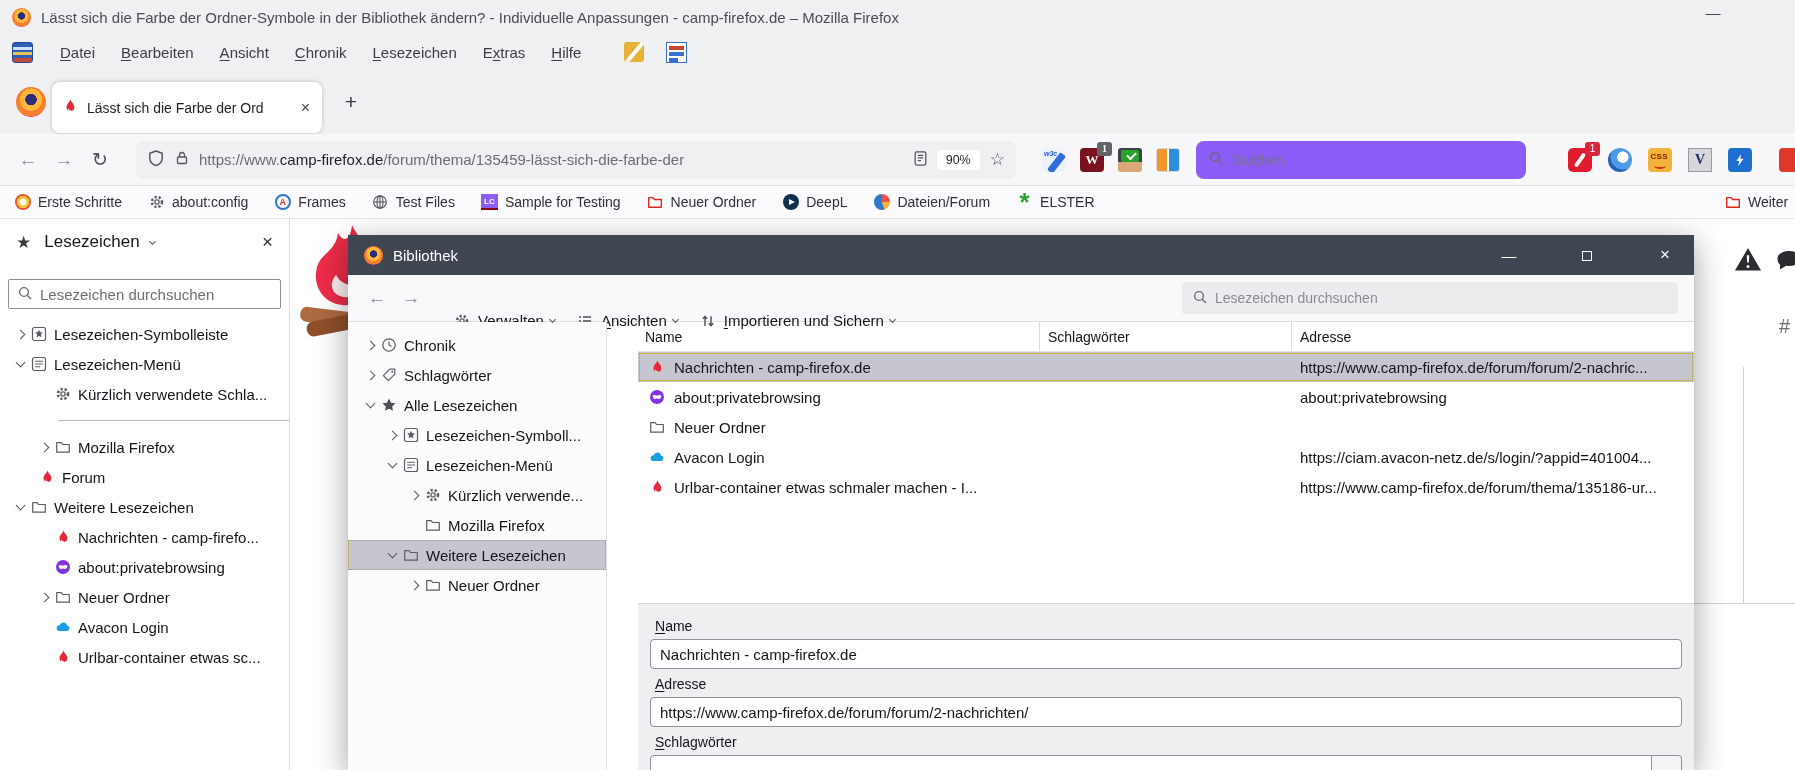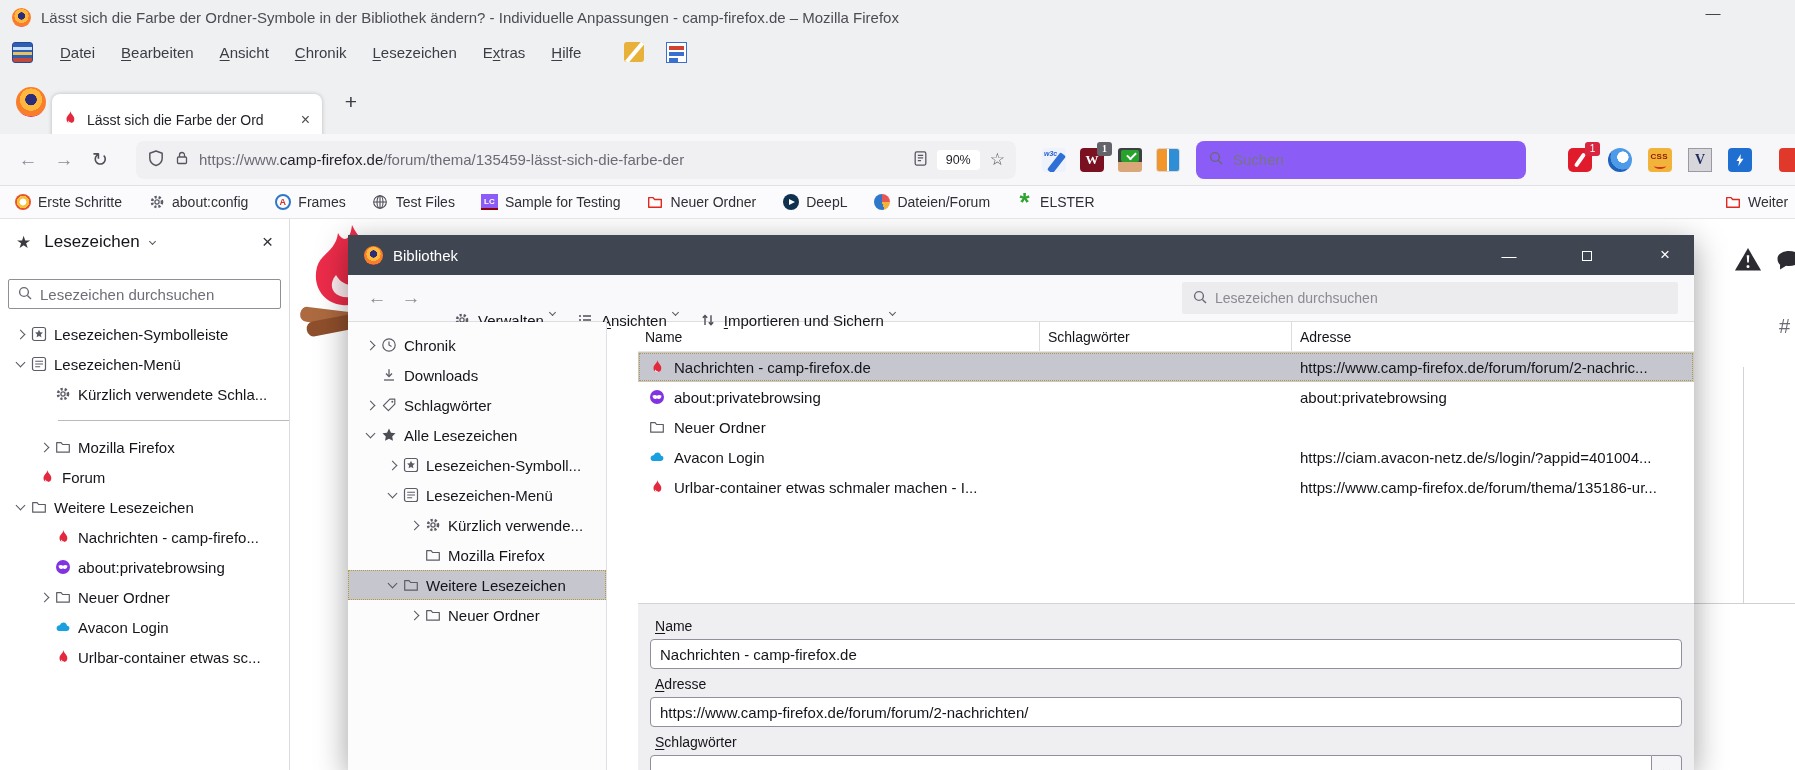--- a/index.html
+++ b/index.html
@@ -21,21 +21,21 @@
     background:linear-gradient(180deg,#2d5fb4 0 20%, #cfe0f4 20% 35%, #2d5fb4 35% 50%, #e8c25a 50% 65%, #2d5fb4 65% 80%, #c24a3a 80%); border:1px solid #24479a; }
   .m-pen { width:20px; height:20px; border-radius:3px; background:#e8b23a; margin-left:30px; position:relative; overflow:hidden; }
   .m-pen i { position:absolute; left:9px; top:-3px; width:4px; height:26px; background:#fff; transform:rotate(40deg); }
   .m-grid { width:21px; height:21px; border:1px solid #3a6fd0; background:#fff; margin-left:22px; position:relative; }
   .m-grid i { position:absolute; left:2px; right:2px; height:4px; background:#d0432f; top:3px; }
   .m-grid i+i { top:9px; background:#3a6fd0; }
   .m-grid i+i+i { top:15px; background:#3a6fd0; width:9px; }
 
   .tabbar { height:64px; background:#eff0f2; position:relative; }
   .tab-fxbtn { position:absolute; left:16px; top:17px; }
-  .tab { position:absolute; left:52px; top:24px; width:270px; height:51px; background:#fff; border-radius:8px;
+  .tab { position:absolute; left:52px; top:12px; width:270px; height:51px; background:#fff; border-radius:8px;
          box-shadow:0 0 4px rgba(0,0,0,.22); display:flex; align-items:center; padding:0 10px; }
   .tab-title { flex:1; font-size:14px; color:#1f1f26; white-space:nowrap; overflow:hidden; position:relative; margin-left:9px; }
   .tab-title:after { content:""; position:absolute; right:0; top:0; bottom:0; width:34px; background:linear-gradient(90deg,rgba(255,255,255,0),#fff); }
   .tab-close { color:#4c4c52; font-size:16px; padding:0 2px; }
   .newtab { position:absolute; left:336px; top:17px; font-size:21px; color:#3c3c44; width:30px; height:30px; text-align:center; line-height:30px; }
 
   .navbar { height:52px; background:#f7f7f9; border-bottom:1px solid #e1e1e4; display:flex; align-items:center; padding:0 14px; position:relative; }
   .navbtn { width:28px; text-align:center; font-size:19px; color:#8a8a94; margin-right:8px; }
   .navbtn.dark { color:#4f4f57; }
   .urlbar { width:880px; height:38px; background:#f0f0f3; border-radius:8px; display:flex; align-items:center; padding:0 11px; margin-left:14px; }
@@ -117,21 +117,21 @@
   .pg-hash { position:absolute; left:1489px; top:96px; font-size:20px; color:#6a6a72; }
 
   .library { position:absolute; left:58px; top:16px; width:1346px; height:535px; box-shadow:0 8px 30px rgba(0,0,0,.38); background:#fff; display:flex; flex-direction:column; }
   .lib-titlebar { height:40px; background:#3f4551; color:#fff; display:flex; align-items:center; padding:0 16px; flex:none; }
   .lib-title { margin-left:10px; font-size:15px; }
   .lib-ctrl { margin-left:auto; display:flex; align-items:center; }
   .lib-ctrl .lc-btn { width:26px; text-align:center; margin-left:52px; font-size:15px; color:#fff; }
   .lc-max i { display:inline-block; width:10px; height:10px; border:1.3px solid #fff; }
   .lib-toolbar { height:47px; background:#f9f9fb; border-bottom:1px solid #dededf; display:flex; align-items:center; padding:0 16px; flex:none; }
   .lib-nav { font-size:19px; color:#8a8a92; width:26px; text-align:center; margin-right:8px; }
-  .tbtn { display:flex; align-items:flex-start; margin-left:22px;margin-top:45px; }
+  .tbtn { display:flex; align-items:center; margin-left:22px;margin-top:45px; }
   .tbtn .tic { margin-right:8px; display:flex; }
   .lib-search { margin-left:auto; width:496px; height:32px; background:#ececef; border-radius:2px; display:flex; align-items:center; padding:0 10px; }
   .lib-search input { border:none; background:transparent; outline:none; font-size:14px; margin-left:7px; width:100%; color:#1f1f26; font-family:inherit; }
   .lib-search input::placeholder { color:#8a8a92; }
   .lib-body { flex:1; display:flex; min-height:0; }
   .lib-tree { width:259px; background:#fcfcfd; border-right:1px solid #e0e0e3; padding-top:8px; flex:none; }
   .lib-main { flex:1; display:flex; flex-direction:column; min-width:0;margin-left:31px; }
   .lib-cols { height:30px; display:grid; grid-template-columns:402px 252px 1fr; align-items:center; font-size:14px; border-bottom:1px solid #e6e6e9; flex:none; }
   .lib-cols .hcell { padding-left:8px; height:100%; display:flex; align-items:center; border-right:1px solid #dcdce0; }
   .lib-cols .hcell:first-child { padding-left:7px; }
@@ -555,33 +555,20 @@
               <span class="slot">
                 <span class="chev"></span>
               </span>
               <span class="tic">
                 <svg width="16" height="16" viewBox="0 0 16 16">
                   <circle cx="8" cy="8" r="6.2" fill="none" stroke="#5c5c66" stroke-width="1.2"></circle>
                   <path d="M8 4.5V8l2.5 1.5" fill="none" stroke="#5c5c66" stroke-width="1.2"></path>
                 </svg>
               </span>
               <span class="tlabel">Chronik</span>
-            </div>
-            <div class="trow" style="padding-left: 14px;">
-              <span class="slot"></span>
-              <span class="tic">
-                <svg width="16" height="16" viewBox="0 0 16 16">
-                  <g fill="none" stroke="#5c5c66" stroke-width="1.3">
-                    <path d="M8 2.2v7"></path>
-                    <path d="M5 6.5 8 9.5l3-3"></path>
-                    <path d="M3 13h10"></path>
-                  </g>
-                </svg>
-              </span>
-              <span class="tlabel">Downloads</span>
             </div>
             <div class="trow" style="padding-left: 14px;">
               <span class="slot">
                 <span class="chev"></span>
               </span>
               <span class="tic">
                 <svg width="16" height="16" viewBox="0 0 16 16">
                   <path d="M8.8 2.2h5v5L7.4 13.6 2.4 8.6z" fill="none" stroke="#5c5c66" stroke-width="1.2" stroke-linejoin="round"></path>
                   <circle cx="11.3" cy="4.7" r="1" fill="#5c5c66"></circle>
                 </svg>

